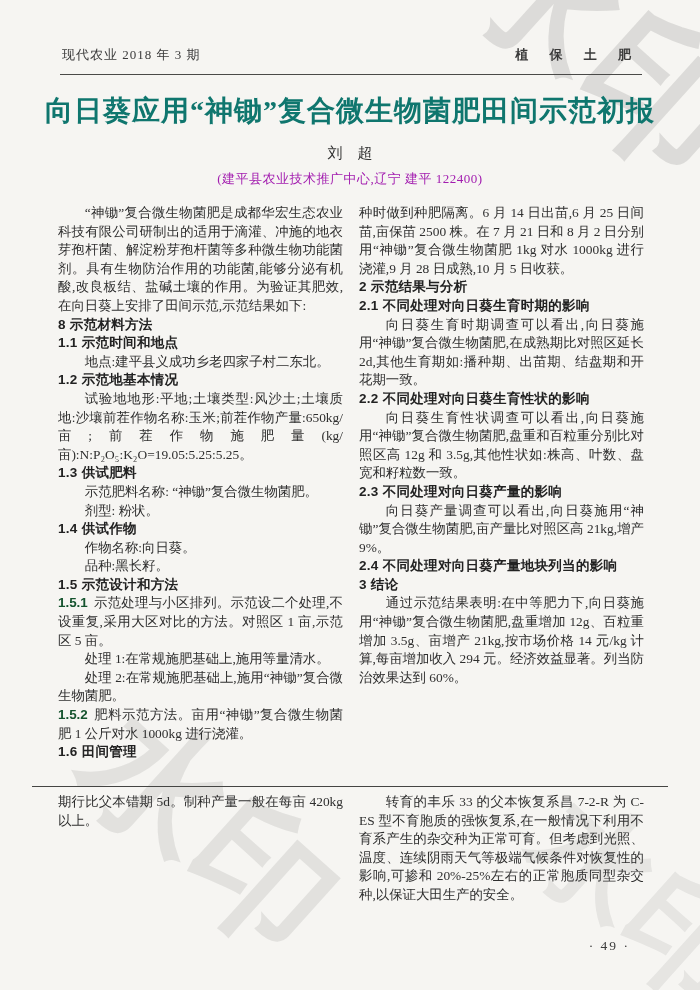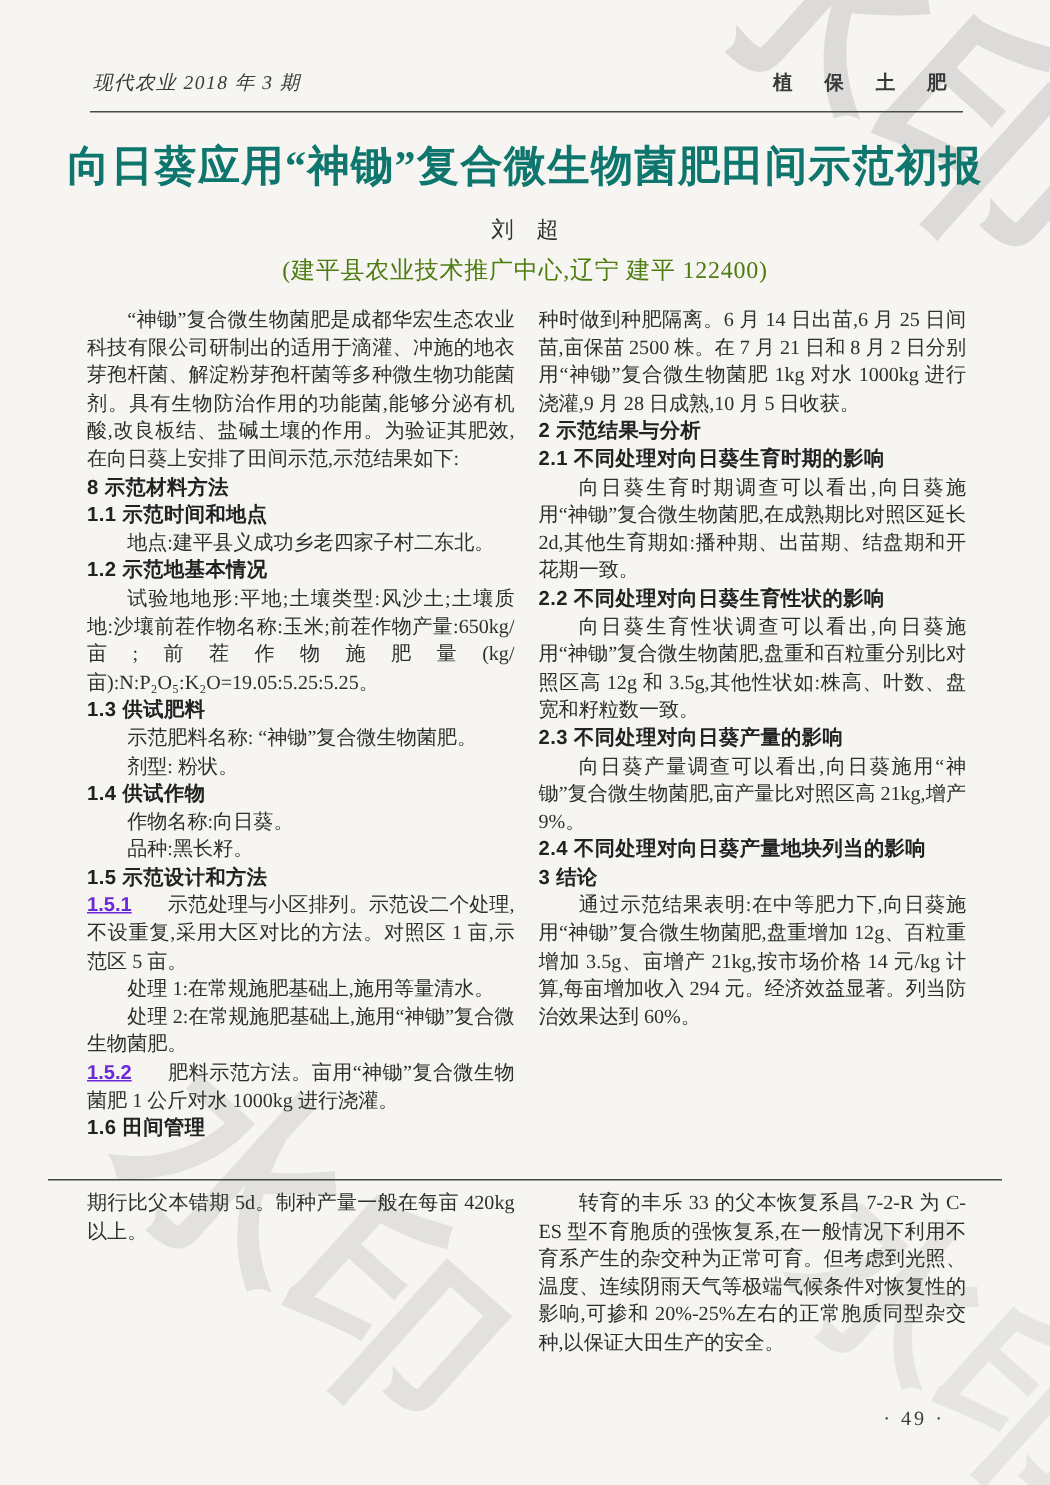--- a/index.html
+++ b/index.html
@@ -18,46 +18,46 @@
   }
   .wm-tr{top:-30px;right:-55px;font-size:150px;transform:rotate(42deg);}
   .wm-bl{top:760px;left:70px;font-size:140px;transform:rotate(42deg);color:rgba(90,90,90,0.13);}
   .wm-br{top:840px;right:-60px;font-size:120px;transform:rotate(42deg);color:rgba(90,90,90,0.10);}
   
   .hdr{
     position:absolute;top:46px;left:62px;right:60px;
     display:flex;justify-content:space-between;align-items:baseline;
     font-size:13px;color:#3a3a3a;
   }
-  .hdr-left{font-style:italic;letter-spacing:1px;text-align:center;}
+  .hdr-left{letter-spacing:1px;text-align:center;}
   .hdr-right{font-weight:700;letter-spacing:9px;font-style:normal;}
   .hdr-rule{position:absolute;top:74px;left:60px;right:58px;border-top:1.6px solid #4a4a48;}
   
   .title-block{position:absolute;top:92px;left:0;right:0;text-align:center;}
   .art-title{font-size:28px;font-weight:700;letter-spacing:1px;color:#0f766e;margin:0;}
   .art-author{font-size:15px;margin:14px 0 0 0;color:#333;}
-  .art-affil{font-size:16px;margin:7px 0 0 0;color:#4d7c0f;letter-spacing:0.5px;}
+  .art-affil{font-size:13px;margin:7px 0 0 0;color:#a21caf;letter-spacing:0.5px;}
   
   .cols{
     position:absolute;left:58px;right:56px;display:flex;gap:16px;
     font-size:13.4px;line-height:18.6px;text-align:justify;color:#2e2e2e;
   }
   .cols-main{top:204px;height:579px;overflow:hidden;}
   .cols-foot{top:793px;height:140px;overflow:hidden;}
   .col{width:50%;overflow:hidden;}
   .col p{margin:0;}
   .ind{text-indent:2em;}
   .h1,.h2{
     font-family:"Liberation Sans","DejaVu Sans",sans-serif;
     font-weight:700;color:#222;text-indent:0;
     font-size:13.5px;letter-spacing:0.3px;
   }
   .lead{
     font-family:"Liberation Sans","DejaVu Sans",sans-serif;
-    font-weight:700;color:#6d28d9;margin-right:24px;text-decoration:underline;
+    font-weight:700;color:#14532d;margin-right:6px;
   }
   .mid-rule{position:absolute;top:786px;left:32px;right:32px;border-top:1.6px solid #454543;}
   .pageno{
     position:absolute;top:938px;right:70px;font-size:13.5px;color:#3c3c3c;letter-spacing:2px;margin-left:16px;
   }
 </style>
 </head>
 <body>
 
 <div class="page">

